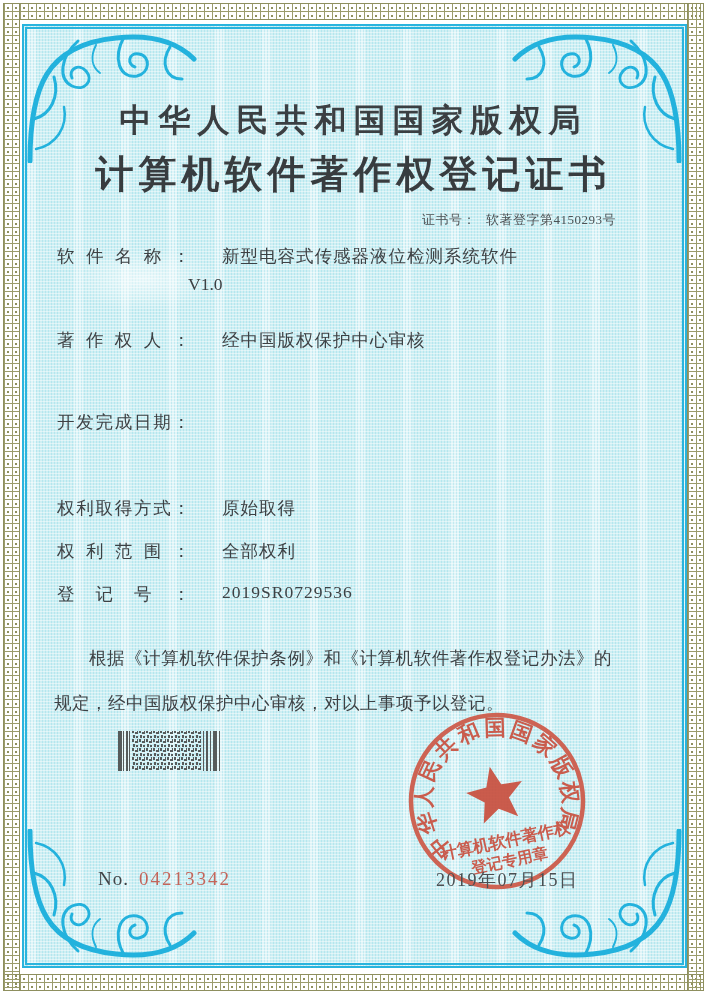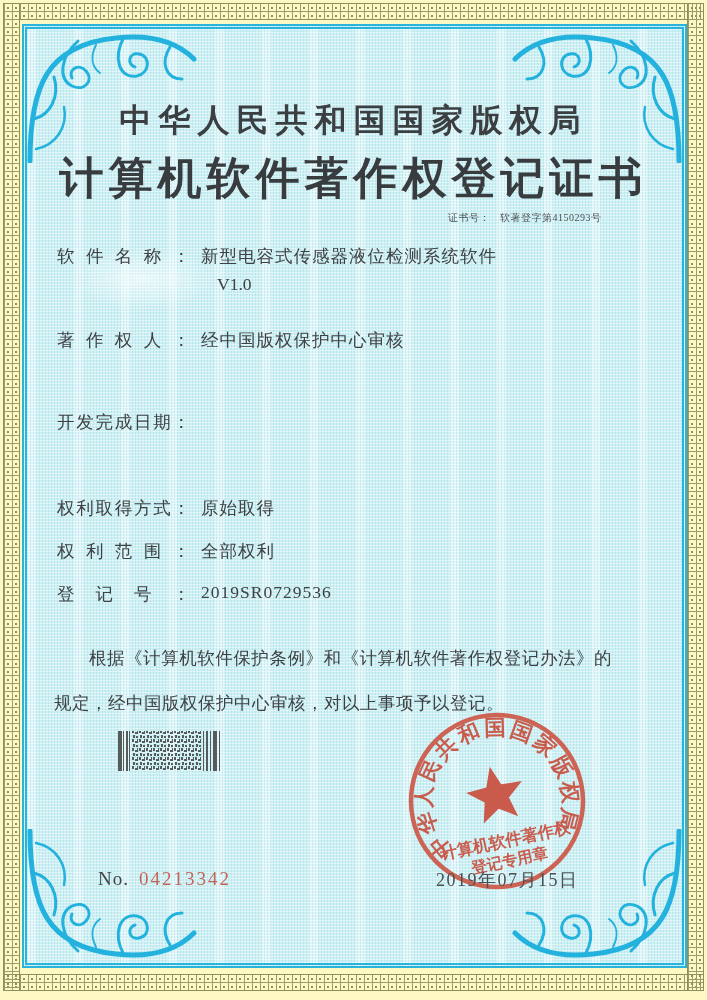--- a/index.html
+++ b/index.html
@@ -1,18 +1,18 @@
 <!DOCTYPE html>
 <html><head>
 <meta charset="utf-8">
 <style>
   html,body{margin:0;padding:0;background:#e8e8e4;}
   .certificate{
     position:relative;width:707px;height:1000px;margin:0 auto;
-    background:#fef9c3;overflow:hidden;
+    background:#ffffff;overflow:hidden;
     font-family:"Liberation Serif","DejaVu Serif",serif;
   }
   
   .meander{
     position:absolute;
     background-image:
       radial-gradient(circle 1.4px at 4px 4px, #8e8f5e 1.3px, rgba(0,0,0,0) 1.5px),
       repeating-linear-gradient(90deg, #9b9c6c 0 1px, rgba(0,0,0,0) 1px 8px),
       repeating-linear-gradient(0deg, #9b9c6c 0 1px, rgba(0,0,0,0) 1px 8px);
     background-size:8px 8px,8px 8px,8px 8px;
@@ -41,33 +41,33 @@
     position:absolute;left:68px;top:248px;width:150px;height:62px;border-radius:50%;
     background:radial-gradient(ellipse at center, rgba(255,255,255,.6), rgba(255,255,255,0) 72%);
   }
   
   .authority{
     position:absolute;left:0;right:0;top:99px;text-align:center;
     font-size:32px;font-weight:700;letter-spacing:7px;color:#3b3f42;
   }
   .cert-title{
     position:absolute;left:0;right:0;top:149px;text-align:center;
-    font-size:44px;font-weight:700;letter-spacing:5px;color:#383c3f;
+    font-size:38px;font-weight:700;letter-spacing:5px;color:#383c3f;
   }
   .cert-no{
-    position:absolute;left:448px;top:211px;font-size:10px;color:#4c5154;letter-spacing:.5px;
+    position:absolute;left:422px;top:211px;font-size:13px;color:#4c5154;letter-spacing:.5px;
   }
   .cert-no .lbl{margin-right:10px;}
   .field-row{position:absolute;left:57px;display:flex;font-size:17.5px;color:#3d4144;}
   .field-label{
     display:inline-block;width:133px;text-align:justify;text-align-last:justify;
     letter-spacing:0;
   }
-  .field-value{margin-left:11px;letter-spacing:1px;}
-  .row-0{top:244px;} .row-0b{position:absolute;left:217px;top:274px;font-size:17.5px;color:#3d4144;}
+  .field-value{margin-left:11px;letter-spacing:1px;padding-left:21px;}
+  .row-0{top:244px;} .row-0b{position:absolute;left:188px;top:274px;font-size:17.5px;color:#3d4144;}
   .row-1{top:328px;}
   .row-2{top:410px;}
   .row-3{top:453px;}
   .row-4{top:496px;}
   .row-5{top:539px;}
   .row-6{top:582px;}
   .declaration{
     position:absolute;left:54px;top:636px;width:558px;margin:0;
     font-size:17.5px;line-height:45px;color:#3d4144;text-indent:2em;
     text-align:justify;letter-spacing:.5px;

